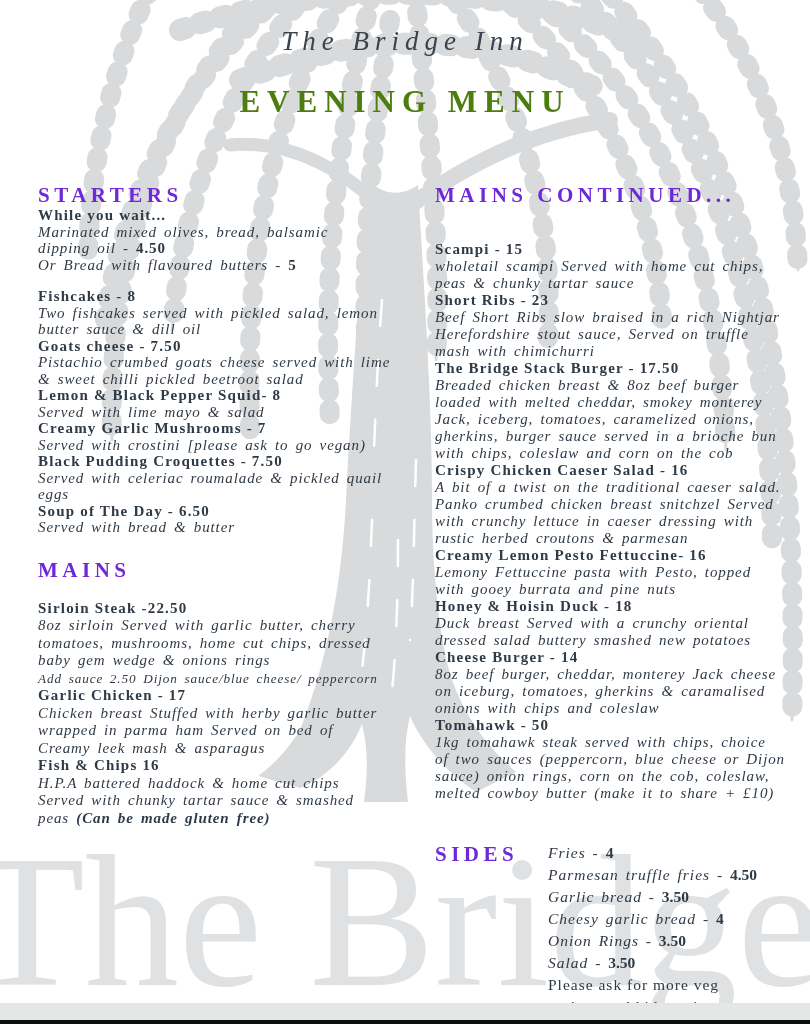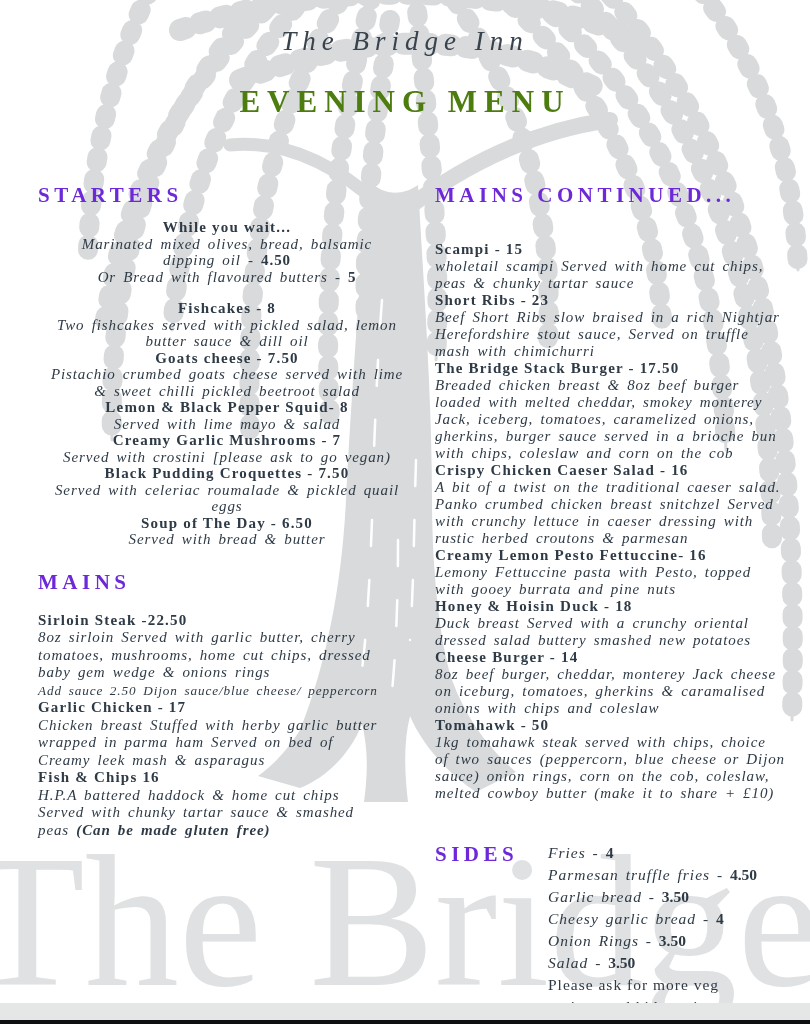--- a/index.html
+++ b/index.html
@@ -12,21 +12,21 @@
   .content{position:absolute;inset:0;z-index:1;}
   .script-title{position:absolute;top:26px;left:0;width:100%;text-align:center;
                 font-style:italic;font-size:27px;letter-spacing:6px;color:#39434d;}
   .menu-title{position:absolute;top:84px;left:0;width:100%;text-align:center;
               font-weight:bold;font-size:31px;letter-spacing:7px;color:#4d7c0f;}
   .col{position:absolute;}
   .col-left{left:38px;top:183px;width:378px;}
   .col-right{left:435px;top:183px;width:368px;}
   h2{font-size:21px;letter-spacing:4.5px;margin:0;line-height:24px;font-weight:bold;color:#6d28d9;}
   p{margin:0;}
-  .starters-body{font-size:15px;line-height:16.5px;margin-top:12px;text-align:center;}
+  .starters-body{font-size:15px;line-height:16.5px;}
   .mains-heading{margin-top:22px;}
   .mains-body{font-size:15px;line-height:17.5px;margin-top:18px;}
   .rc-body{font-size:15px;line-height:17px;margin-top:34px;}
   .item-name{font-weight:bold;letter-spacing:1.2px;}
   .desc{font-style:italic;letter-spacing:0.9px;word-spacing:2.5px;white-space:pre-line;}
   .price{font-weight:bold;font-style:normal;}
   .desc-bold{font-weight:bold;}
   .note{font-size:13.2px;}
   .block-gap{height:15px;}
   .sides{display:flex;margin-top:40px;align-items:flex-start;}

